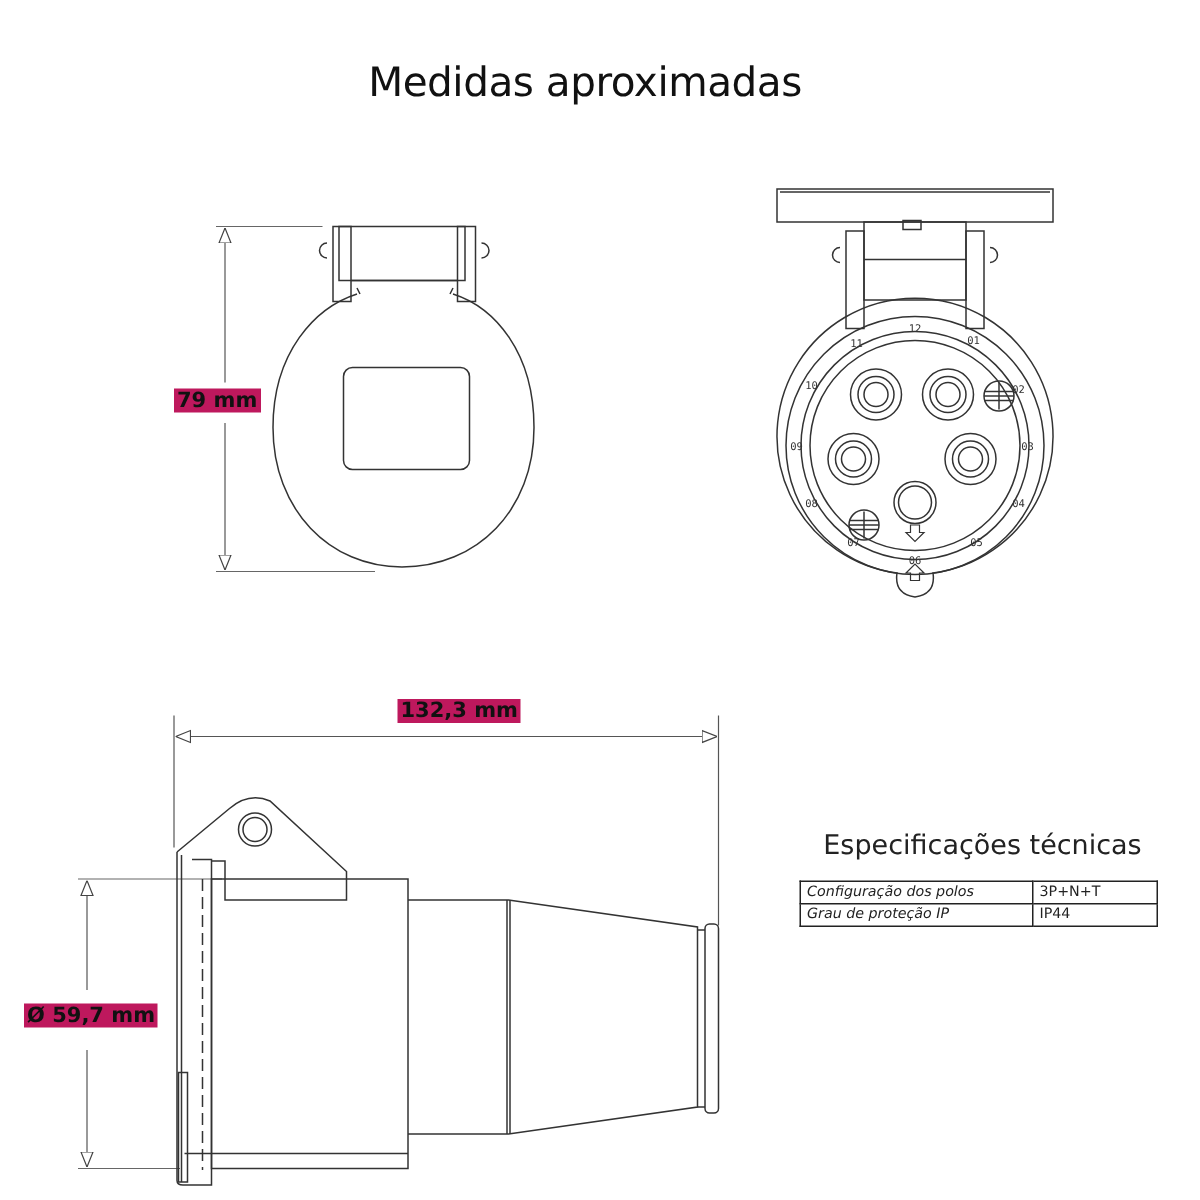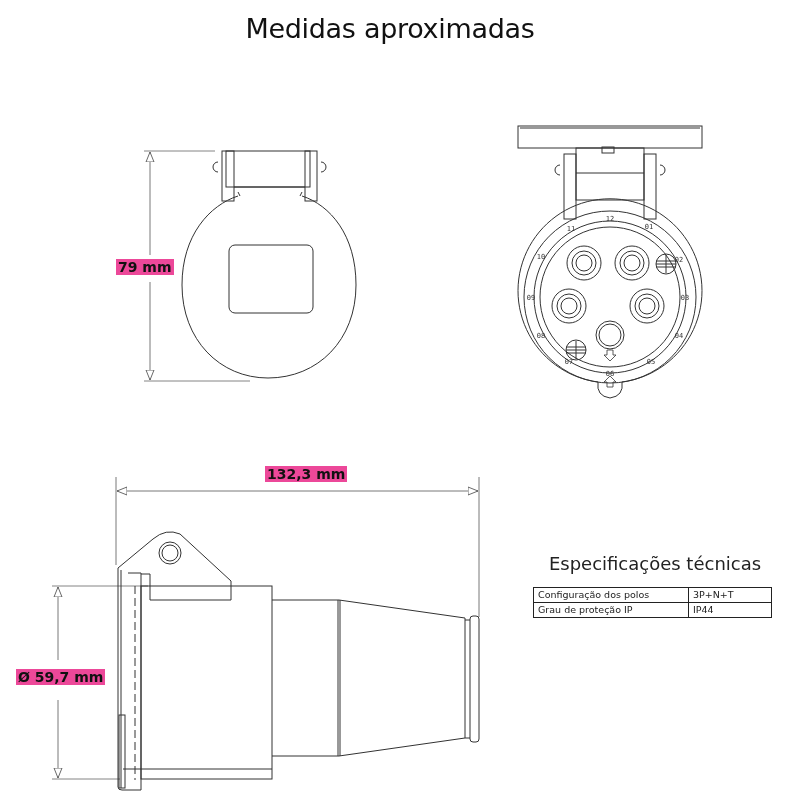--- a/index.html
+++ b/index.html
@@ -1,23 +1,23 @@
 <!DOCTYPE html>
 <html><head>
   <meta charset="utf-8">
   <style>
     html, body { margin: 0; padding: 0; background: #ffffff; }
     body { width: 800px; height: 800px; position: relative; overflow: hidden; font-family: "DejaVu Sans", sans-serif; }
-    .title { position: absolute; left: 0; top: 13px; width: 780px; text-align: center; font-size: 27px; color: #111; font-family: "DejaVu Sans", sans-serif; letter-spacing: -0.3px; }
+    .title { position: absolute; left: 0; top: 40px; width: 780px; text-align: center; font-size: 27px; color: #111; font-family: "DejaVu Sans", sans-serif; letter-spacing: -0.3px; }
     svg.drawing { position: absolute; left: 0; top: 0; }
-    .dim-label { position: absolute; font-weight: bold; font-size: 14px; color: #111; font-family: "DejaVu Sans", sans-serif; background: #ec4899; padding: 0 2px; }
+    .dim-label { position: absolute; font-weight: bold; font-size: 14px; color: #111; font-family: "DejaVu Sans", sans-serif; background: #be185d; padding: 0 2px; }
     .spec-title { position: absolute; left: 540px; top: 553px; width: 230px; text-align: center; font-size: 18px; color: #222; font-family: "DejaVu Sans", sans-serif; }
     table.spec { position: absolute; left: 533px; top: 587px; border-collapse: collapse; font-family: "DejaVu Sans", sans-serif; font-size: 9.5px; color: #222; }
     table.spec td { border: 1px solid #222; padding: 0 4px; height: 14px; line-height: 14px; white-space: nowrap; }
-    table.spec td.k { width: 146px; }
+    table.spec td.k { width: 146px; font-style: italic; }
     table.spec td.v { width: 74px; }
     table.spec td.bold { font-weight: bold; font-size: 8.5px; }
   </style>
 </head>
 <body>
 
 <div class="title">Medidas aproximadas</div>
 
 <svg class="drawing" width="800" height="800" viewBox="0 0 800 800">
   <defs>

